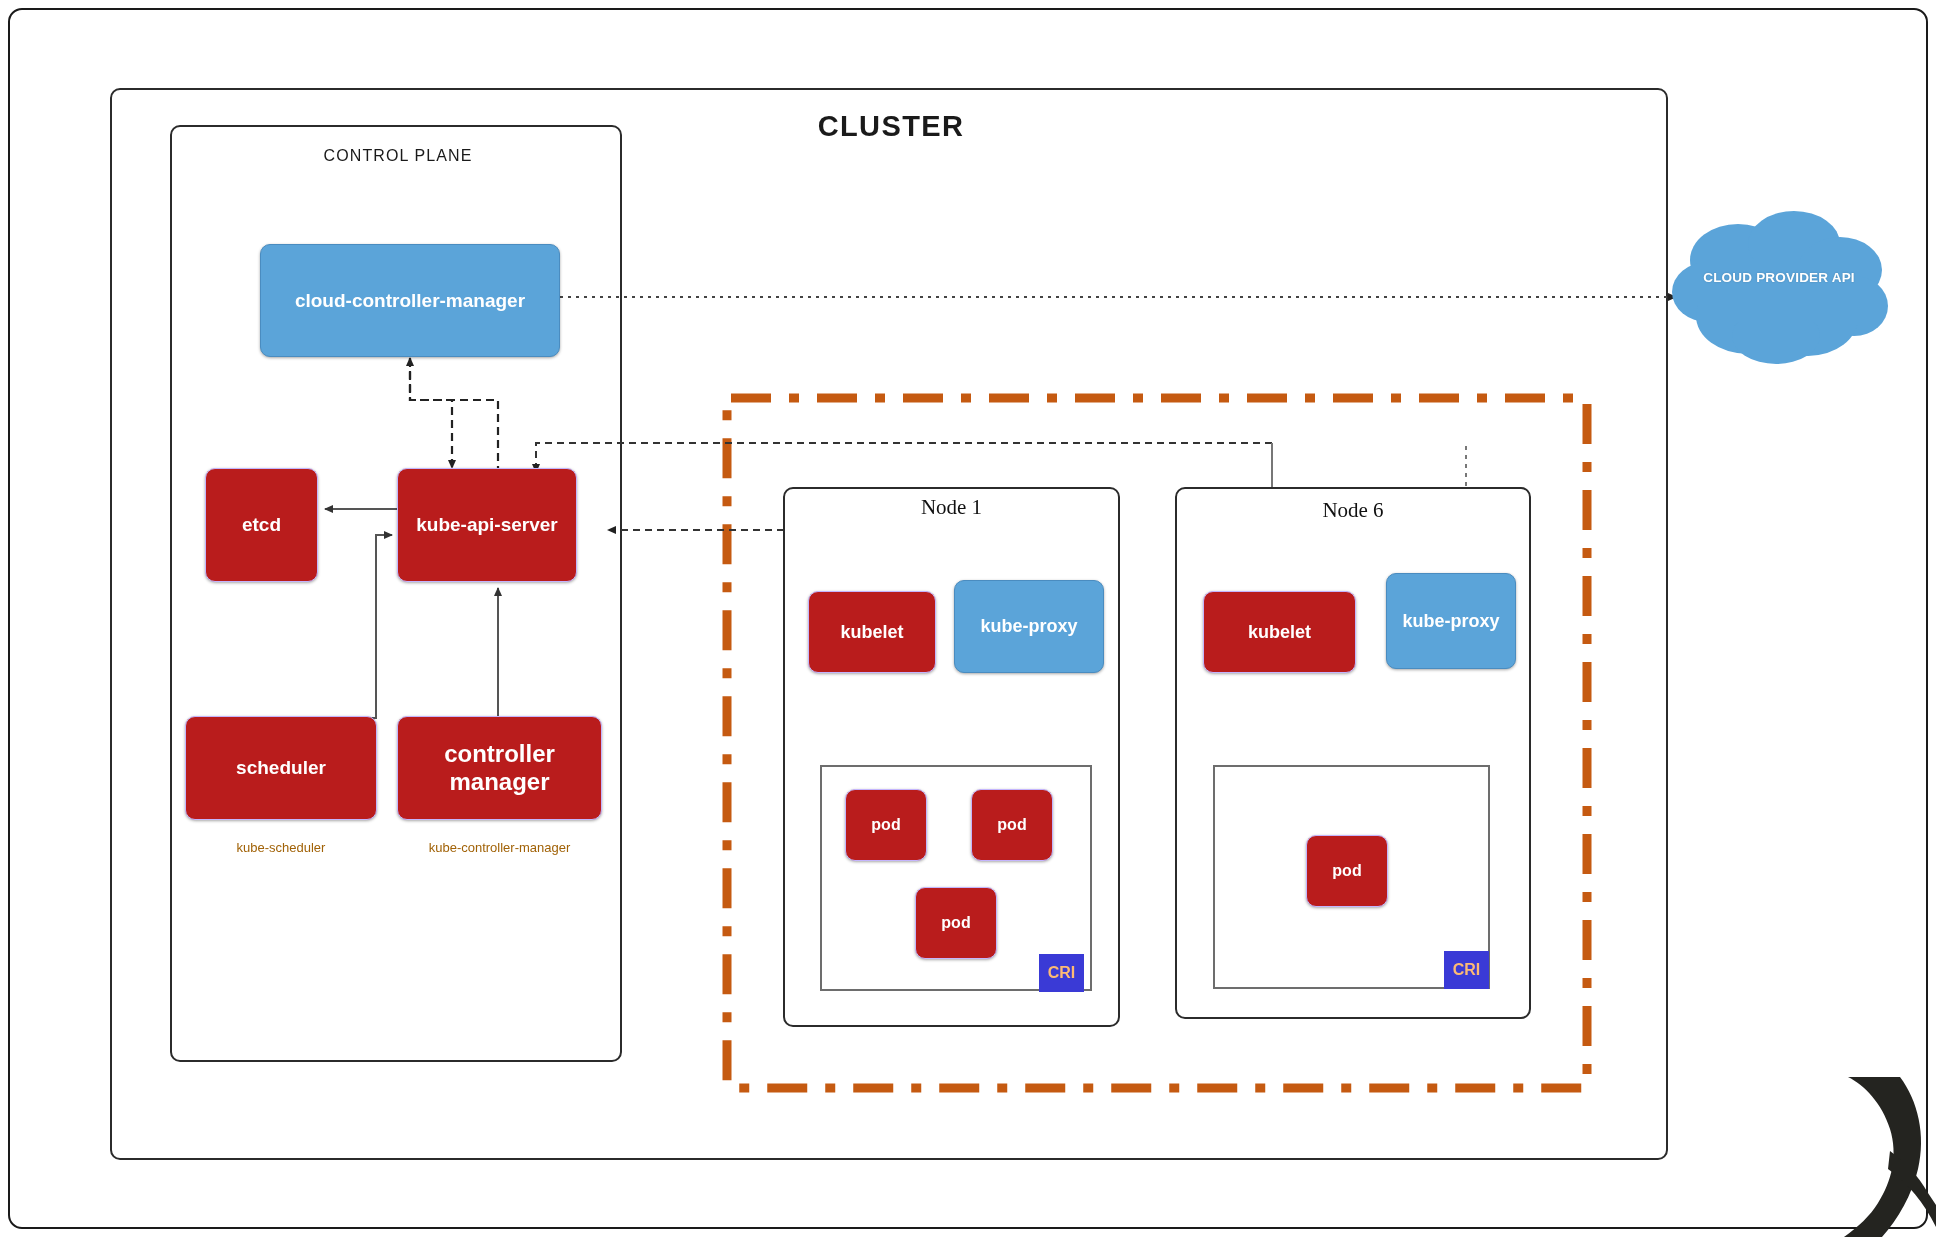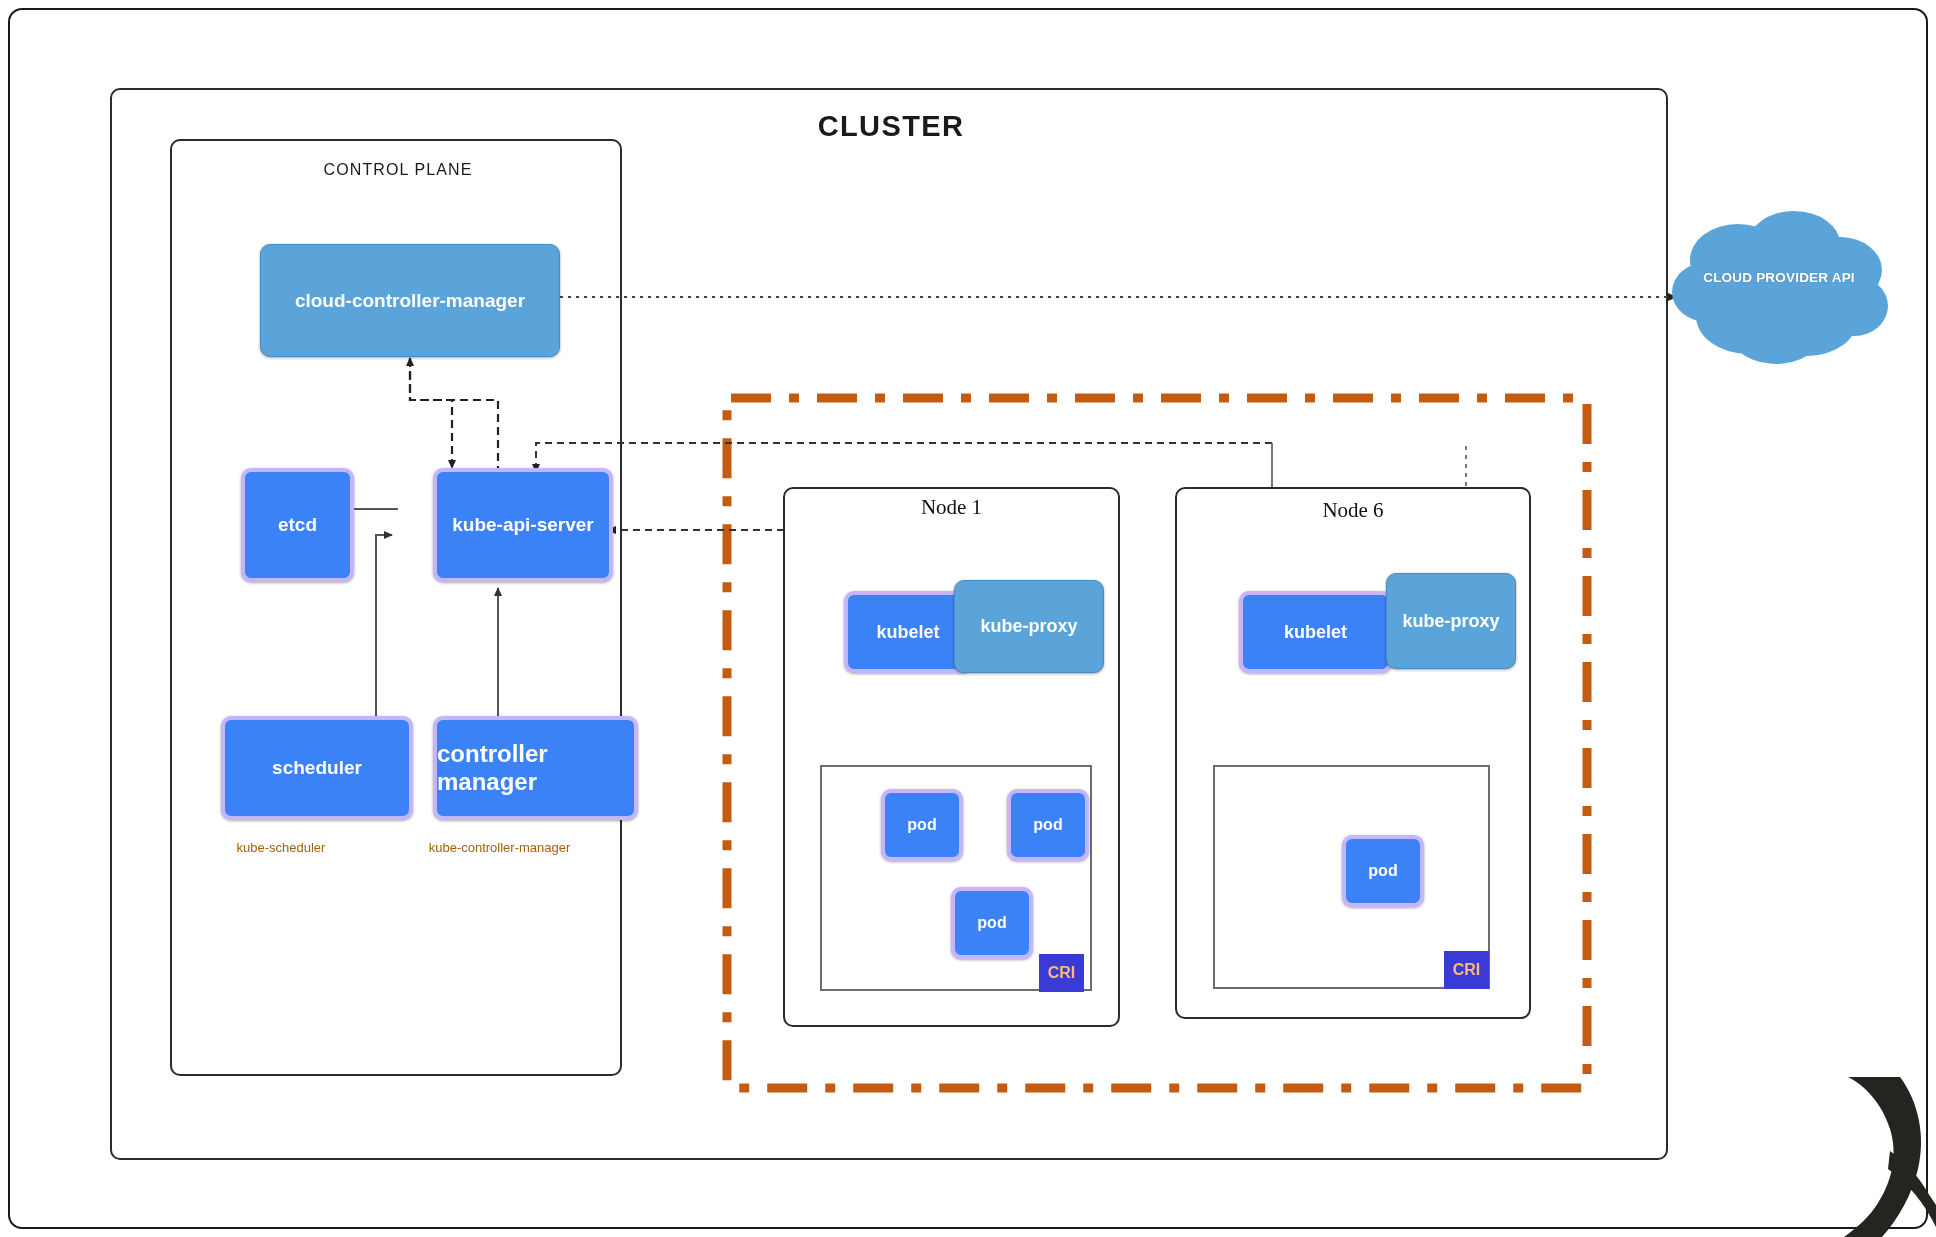--- a/index.html
+++ b/index.html
@@ -39,48 +39,48 @@
     left: 0; top: 20px; width: 1558px;
     text-align: center;
     font-size: 29px;
     font-weight: bold;
     letter-spacing: 1.4px;
     color: #1a1a1a;
   }
 
   
   #control-plane-box {
-    left: 170px; top: 139px; width: 452px; height: 937px;
+    left: 170px; top: 125px; width: 452px; height: 937px;
     border: 2px solid #2b2b2b;
     border-radius: 10px;
     background: #ffffff;
   }
   #control-plane-title {
     left: 0; top: 20px; width: 452px;
     text-align: center;
     font-size: 16px;
     letter-spacing: 1.1px;
     color: #1a1a1a;
   }
 
   
   .kbox {
     border-radius: 10px;
     display: flex;
     align-items: center;
     justify-content: center;
     color: #ffffff;
     font-weight: bold;
+    text-align: center;
     box-shadow: 0 1px 3px rgba(0,0,0,0.35);
     line-height: 1.15;
   }
   .kbox.dark {
-    background: #3b82f6;
-    border: 4px solid #c4b5fd;
-    margin-left: 36px;
+    background: #b91c1c;
+    border: 1px solid #c4b5fd;
   }
   .kbox.light {
     background: #5ba4d9;
     border: 1px solid #4a8cc0;
   }
 
   .caption {
     font-size: 13px;
     color: #a16207;
     text-align: center;

